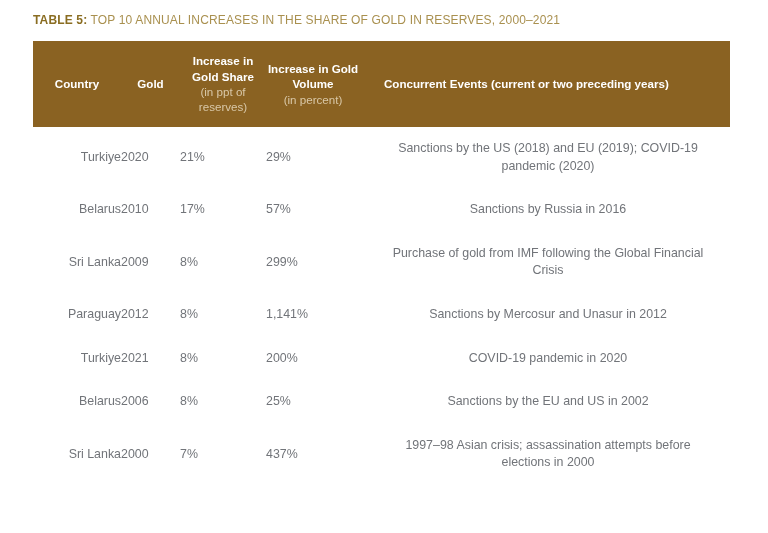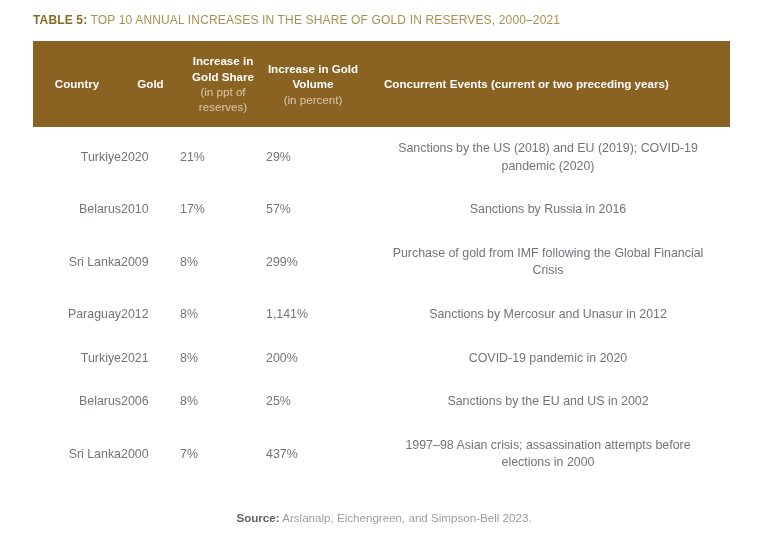--- a/index.html
+++ b/index.html
@@ -225,17 +225,14 @@
             <td class="c-country">Sri Lanka</td>
             <td class="c-year">2000</td>
             <td class="c-share">7%</td>
             <td class="c-volume">437%</td>
             <td class="c-events">1997–98 Asian crisis; assassination attempts before elections in 2000</td>
           </tr>
         </tbody>
     </table>
   </div>
 
-  <div class="source-note">
-    <span class="src-label">Source:</span><span class="src-text"> Arslanalp, Eichengreen, and Simpson-Bell 2023.</span>
-  </div>
 
 </div>
 
 </body></html>

